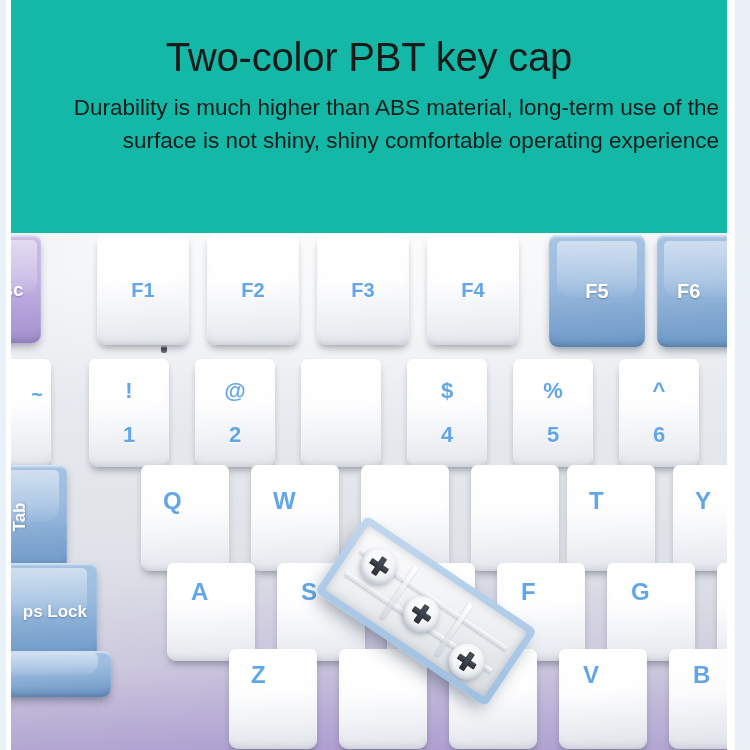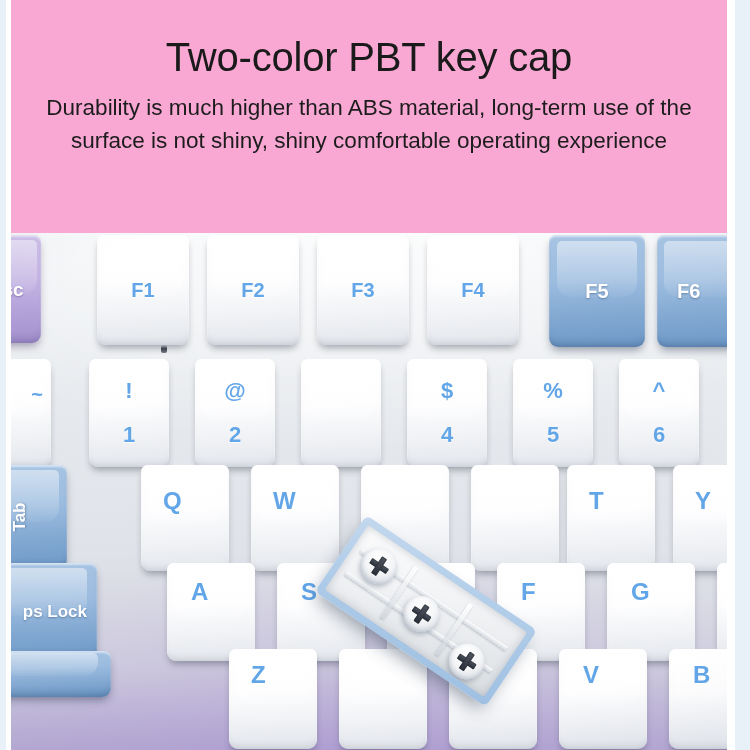--- a/index.html
+++ b/index.html
@@ -30,39 +30,39 @@
     background: #ffffff; z-index: 2;
   }
   .rail-gap.left  { left: 6px;  width: 5px; }
   .rail-gap.right { right: 15px; width: 8px; }
 
   
   #header {
     position: absolute;
     left: 11px; top: 0;
     width: 716px; height: 233px;
-    background: #f9a8d4;
+    background: #14b8a6;
     z-index: 3;
     display: flex;
     flex-direction: column;
     align-items: center;
     padding-top: 34px;
   }
   #title {
     font-size: 40px;
     font-weight: 400;
     color: #1a1a1a;
     letter-spacing: -0.2px;
     line-height: 1.15;
     white-space: nowrap;
   }
   #subtitle {
     margin-top: 12px;
     width: 700px;
-    text-align: center;
+    text-align: right;
     font-size: 22.5px;
     font-weight: 400;
     color: #1c1c1c;
     line-height: 1.45;
   }
   #subtitle .l { display: block; white-space: nowrap; }
 
   
   #photo {
     position: absolute;

